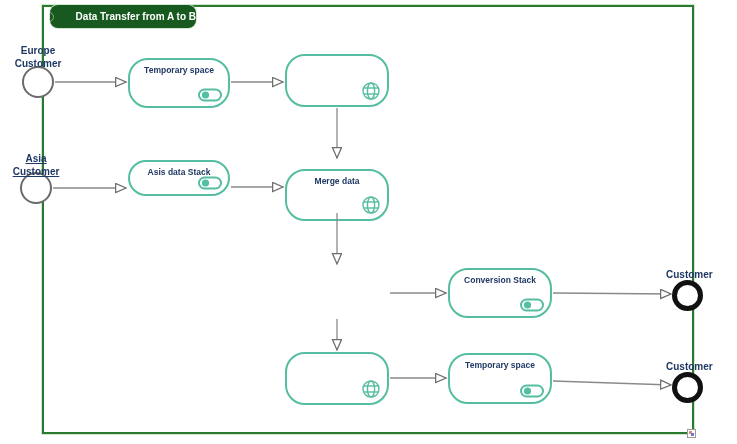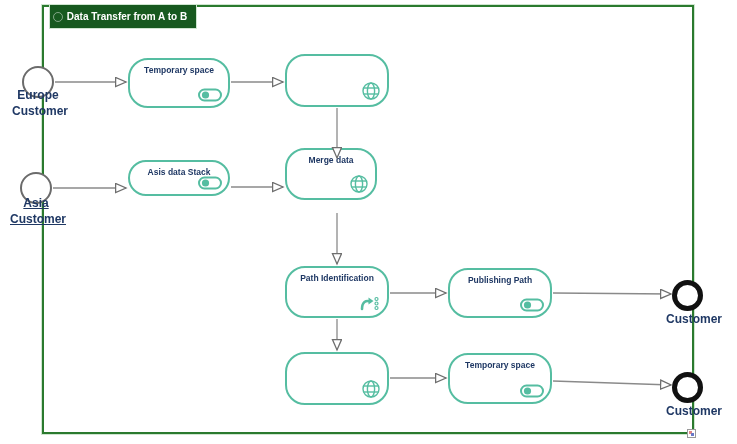--- a/index.html
+++ b/index.html
@@ -9,22 +9,23 @@
   }
   
   .frame{
     position:absolute;left:42px;top:5px;width:648px;height:425px;
     border:2px solid #2B7A2E;box-shadow:0 0 0 1px #cfe6d0;
     background:transparent;
   }
   .banner{
     position:absolute;left:50px;top:5px;width:146px;height:23px;
     background:#17591F;color:#ffffff;display:flex;align-items:center;
-    justify-content:center;gap:4px;font-size:10px;font-weight:bold;
+    justify-content:space-between;gap:4px;font-size:10px;font-weight:bold;
     box-shadow:0 0 0 1px #cfe6d0;
+    border-radius:8px;
   }
   .banner .mini-circle{
     width:8px;height:8px;border:1px solid rgba(255,255,255,0.45);
     border-radius:50%;flex:0 0 auto;margin-left:-6px;
   }
   
   .task{
     position:absolute;background:#ffffff;border:2px solid #55BDA1;
     border-radius:20px;box-sizing:border-box;
   }
@@ -34,22 +35,22 @@
   }
   .task .ticon{
     position:absolute;right:6px;bottom:4px;width:24px;height:20px;
     display:flex;align-items:flex-end;justify-content:flex-end;
   }
   
   .event{position:absolute;border-radius:50%;background:#ffffff;box-sizing:border-box;z-index:3;}
   .start-event{width:32px;height:32px;border:2px solid #6b6b6b;}
   .end-event{width:31px;height:31px;border:5px solid #111111;}
   .evlabel{
-    position:absolute;text-align:center;font-size:12px;font-weight:600;
-    color:#1F3864;white-space:pre-line;line-height:1.3;z-index:4;margin-top:44px;
+    position:absolute;text-align:center;font-size:10px;font-weight:600;
+    color:#1F3864;white-space:pre-line;line-height:1.3;z-index:4;
   }
   
   #connectors{position:absolute;left:0;top:0;z-index:2;pointer-events:none;}
   
   .corner-glyph{
     position:absolute;left:687px;top:429px;width:9px;height:9px;
     border:1px solid #9a9a9a;background:#ffffff;box-sizing:border-box;z-index:5;
   }
   .corner-glyph .px-red{position:absolute;left:1px;top:1px;width:3px;height:3px;background:#e08686;}
   .corner-glyph .px-blue{position:absolute;right:1px;bottom:1px;width:3px;height:3px;background:#6a79c9;}
@@ -124,47 +125,35 @@
   <div class="task" style="left:128px;top:160px;width:102px;height:36px;">
     <div class="tlabel">Asis data Stack</div>
     <div class="ticon">
       <svg width="24" height="14" viewBox="0 0 24 14">
           <rect x="1" y="1.5" width="22" height="11" rx="5.5" fill="#ffffff" stroke="#55BDA1" stroke-width="2"></rect>
           <circle cx="7.5" cy="7" r="3.6" fill="#55BDA1"></circle>
         </svg>
     </div>
   </div>
 
-  <div class="task" style="left:285px;top:148px;width:92px;height:52px;">
+  <div class="task" style="left:285px;top:169px;width:104px;height:52px;">
     <div class="tlabel">Merge data</div>
     <div class="ticon">
       <svg width="20" height="20" viewBox="0 0 20 20" fill="none" stroke="#55BDA1" stroke-width="1.4">
           <circle cx="10" cy="10" r="8"></circle>
           <ellipse cx="10" cy="10" rx="3.6" ry="8"></ellipse>
           <line x1="2.5" y1="7" x2="17.5" y2="7"></line>
           <line x1="2.5" y1="13" x2="17.5" y2="13"></line>
         </svg>
     </div>
   </div>
 
-  <div class="task" style="left:285px;top:266px;width:104px;height:52px;">
-    <div class="tlabel">Path Identification</div>
-    <div class="ticon">
-      <svg width="22" height="18" viewBox="0 0 22 18" fill="none" stroke="#55BDA1">
-          <path d="M3,15 C3,8 7,6 11,7.5" stroke-width="2.6" stroke-linecap="round"></path>
-          <path d="M9.5,3.5 L14.5,7 L9.5,10.5" fill="#55BDA1" stroke="none"></path>
-          <circle cx="17.5" cy="5" r="1.5" stroke-width="1.2"></circle>
-          <circle cx="17.5" cy="9.5" r="1.5" stroke-width="1.2"></circle>
-          <circle cx="17.5" cy="14" r="1.5" stroke-width="1.2"></circle>
-        </svg>
-    </div>
-  </div>
 
   <div class="task" style="left:448px;top:268px;width:104px;height:50px;">
-    <div class="tlabel">Publishing Path</div>
+    <div class="tlabel">Conversion Stack</div>
     <div class="ticon">
       <svg width="24" height="14" viewBox="0 0 24 14">
           <rect x="1" y="1.5" width="22" height="11" rx="5.5" fill="#ffffff" stroke="#55BDA1" stroke-width="2"></rect>
           <circle cx="7.5" cy="7" r="3.6" fill="#55BDA1"></circle>
         </svg>
     </div>
   </div>
 
   <div class="task" style="left:285px;top:352px;width:104px;height:53px;">
     <div class="ticon">

